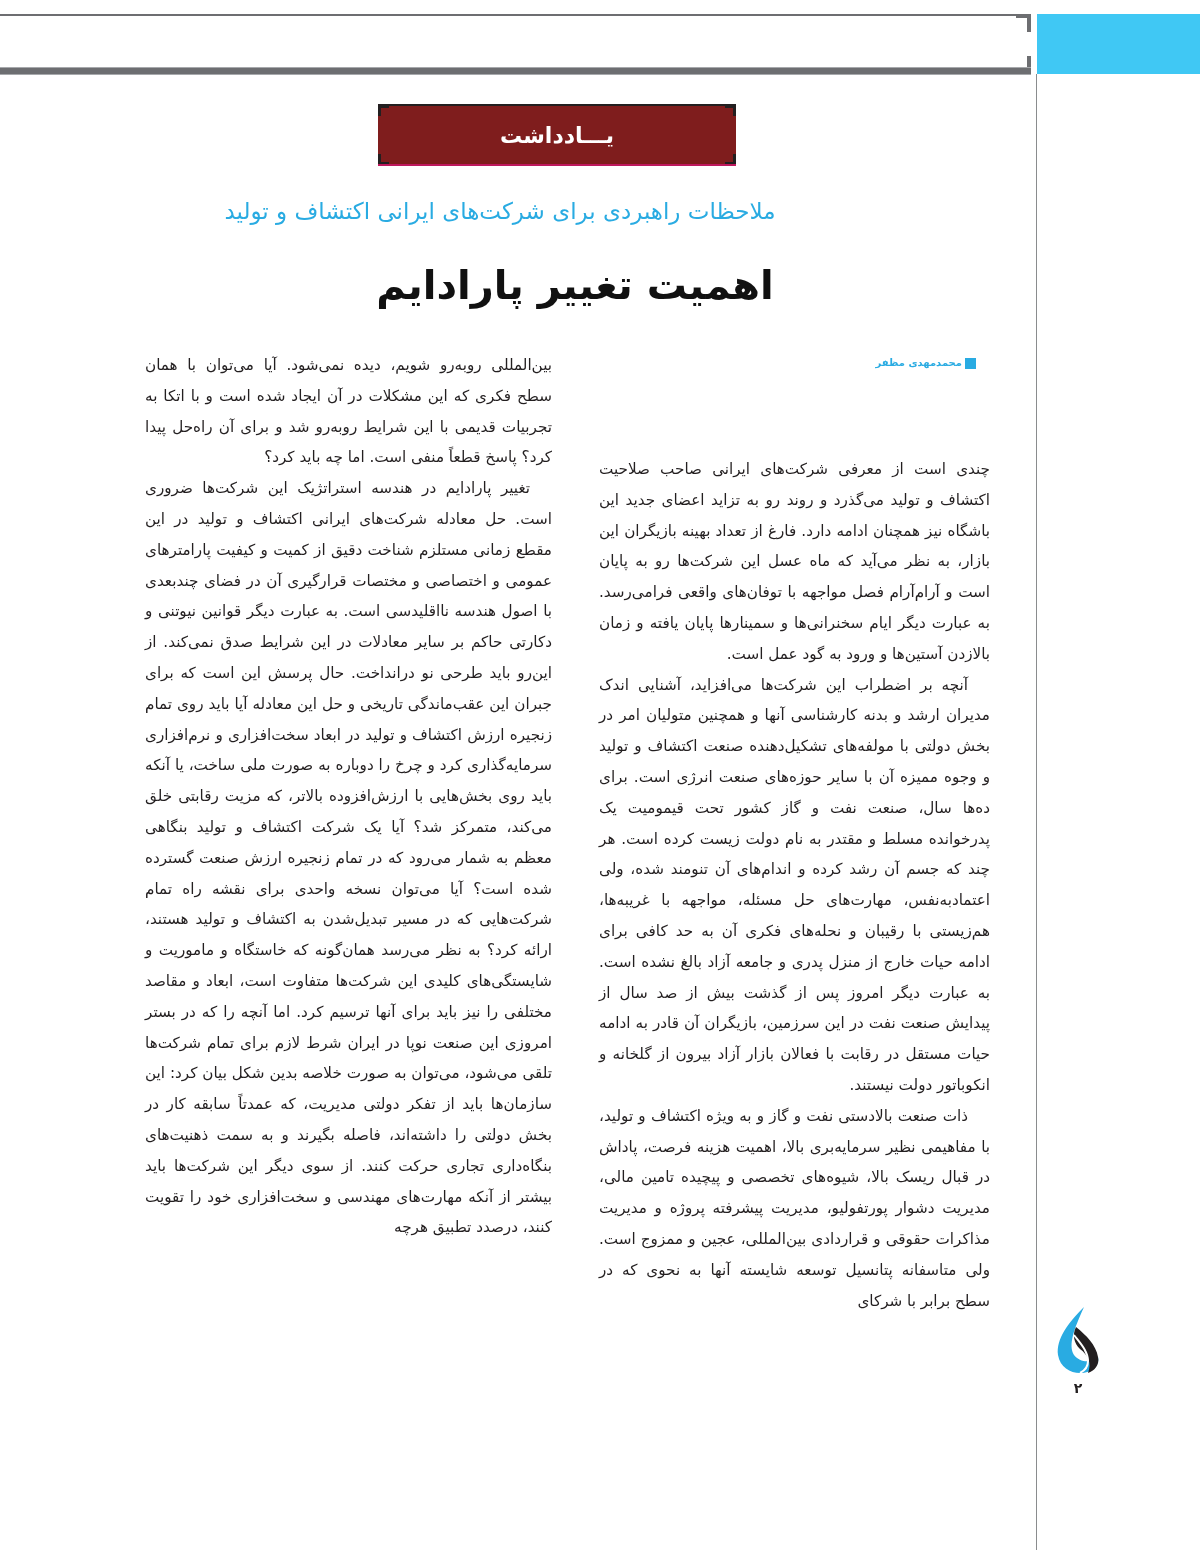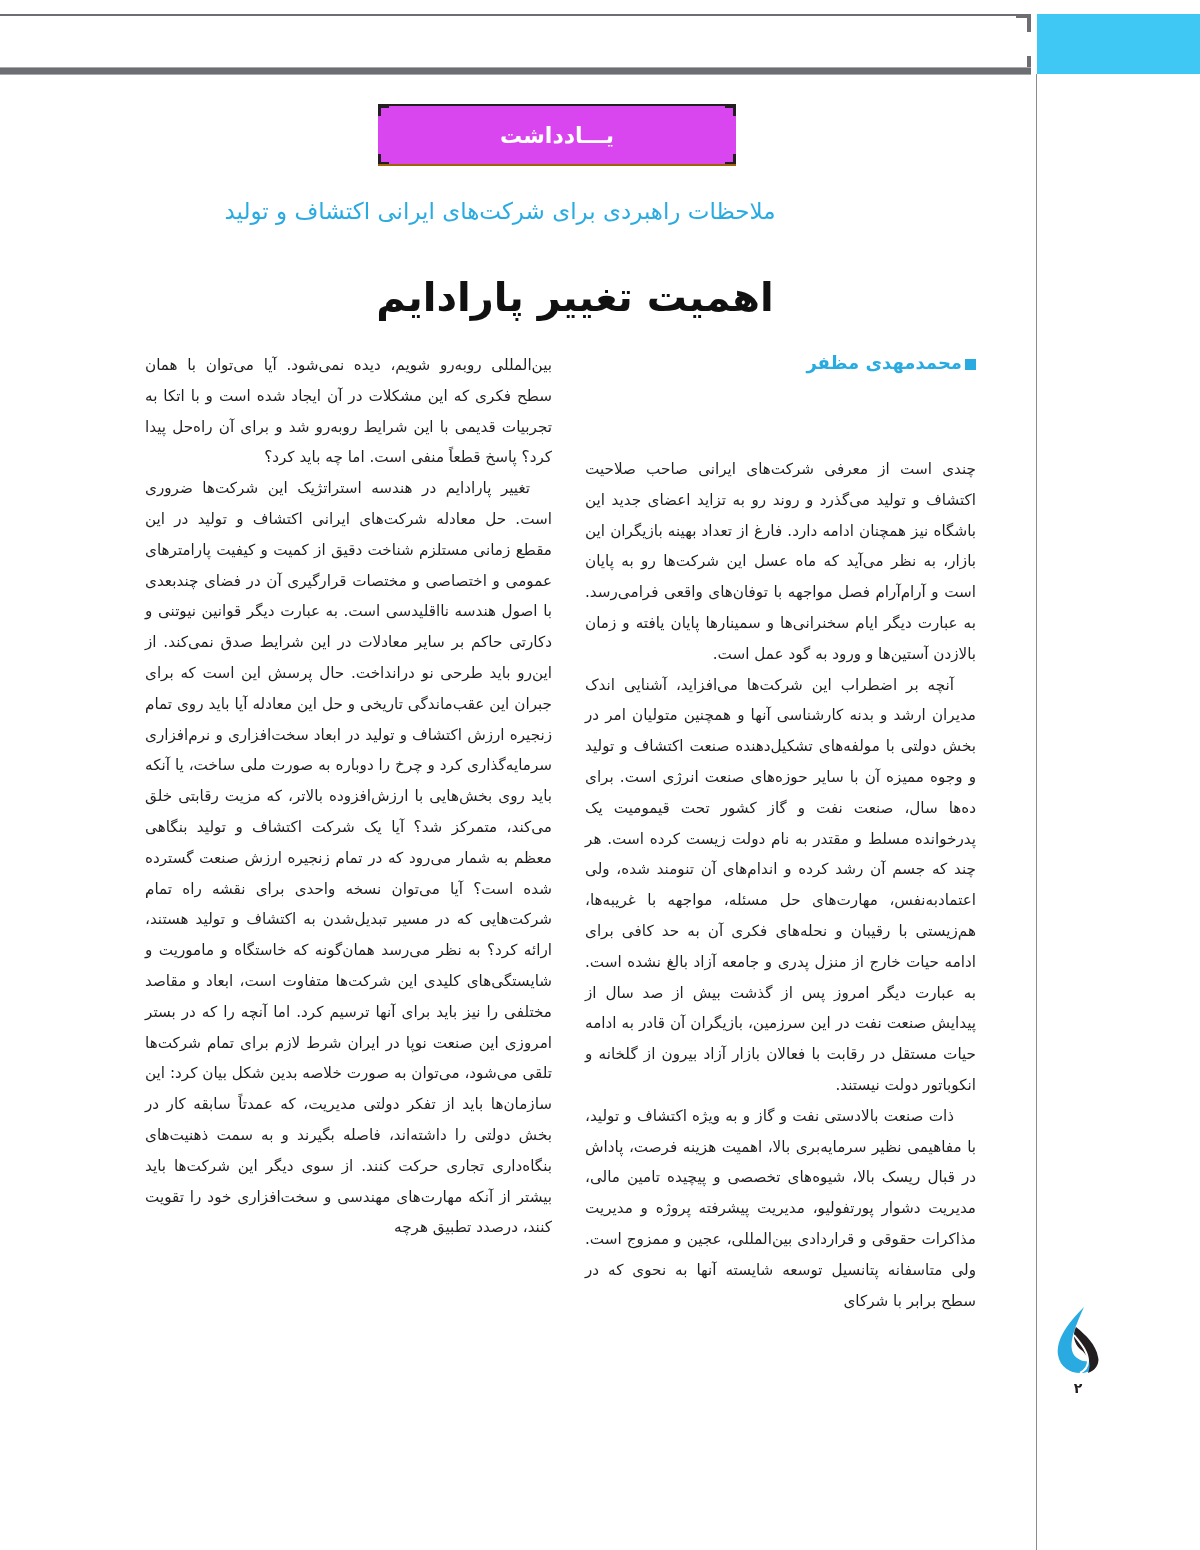--- a/index.html
+++ b/index.html
@@ -22,53 +22,53 @@
   .corner-tab {
     position: absolute; left: 1037px; top: 14px; width: 163px; height: 60px;
     background: #40c8f4;
   }
   .margin-rule {
     position: absolute; left: 1036px; top: 74px; width: 1px; height: 1476px;
     background: #8a8c8e;
   }
   .section-label {
     position: absolute; left: 378px; top: 104px; width: 358px; height: 58px;
-    background: #d946ef;
-    border-top: 2px solid #231f20; border-bottom: 2px solid #a16207;
+    background: #7f1d1d;
+    border-top: 2px solid #231f20; border-bottom: 2px solid #be185d;
     display: flex; align-items: center; justify-content: center;
     color: #ffffff; font-weight: bold; font-size: 22px;
   }
   .section-label .cnr { position: absolute; width: 8px; height: 8px; border-color: #231f20; border-style: solid; }
   .section-label .tl { left: 0; top: 0; border-width: 2px 0 0 3px; }
   .section-label .tr { right: 0; top: 0; border-width: 2px 3px 0 0; }
   .section-label .bl { left: 0; bottom: 0; border-width: 0 0 2px 3px; }
   .section-label .br { right: 0; bottom: 0; border-width: 0 3px 2px 0; }
   .kicker {
     position: absolute; left: 150px; top: 198px; width: 700px;
     text-align: center; direction: rtl;
     color: #29abe2; font-weight: normal; font-size: 23px;
   }
   .headline {
-    position: absolute; left: 150px; top: 274px; width: 850px;
+    position: absolute; left: 150px; top: 262px; width: 850px;
     text-align: center; direction: rtl;
     color: #111111; font-weight: bold; font-size: 40px; letter-spacing: -1px;
   }
   .byline {
     position: absolute; left: 600px; top: 350px; width: 376px;
     direction: rtl; text-align: right;
-    color: #29abe2; font-weight: bold; font-size: 18px; line-height: 26px;
+    color: #29abe2; font-weight: bold; font-size: 10px; line-height: 26px;
   }
   .byline .square { display: inline-block; width: 11px; height: 11px; background: #29abe2; margin-left: 3px; vertical-align: middle; }
   .column {
     position: absolute; direction: rtl; text-align: justify;
     font-size: 15.2px; line-height: 30.8px; color: #231f20;
   }
   .column p { margin: 0; }
   .column p.indent { text-indent: 22px; }
-  .col-right { left: 585px; top: 454px; width: 391px; }
+  .col-right { left: 599px; top: 454px; width: 391px; }
   .col-left { left: 145px; top: 350px; width: 407px; }
   .logo {
     position: absolute; left: 1054px; top: 1305px; width: 50px; height: 70px;
   }
   .page-number {
     position: absolute; left: 1068px; top: 1380px; width: 20px; text-align: center;
     font-size: 14px; font-weight: bold; color: #231f20;
   }
 </style>
 </head>

